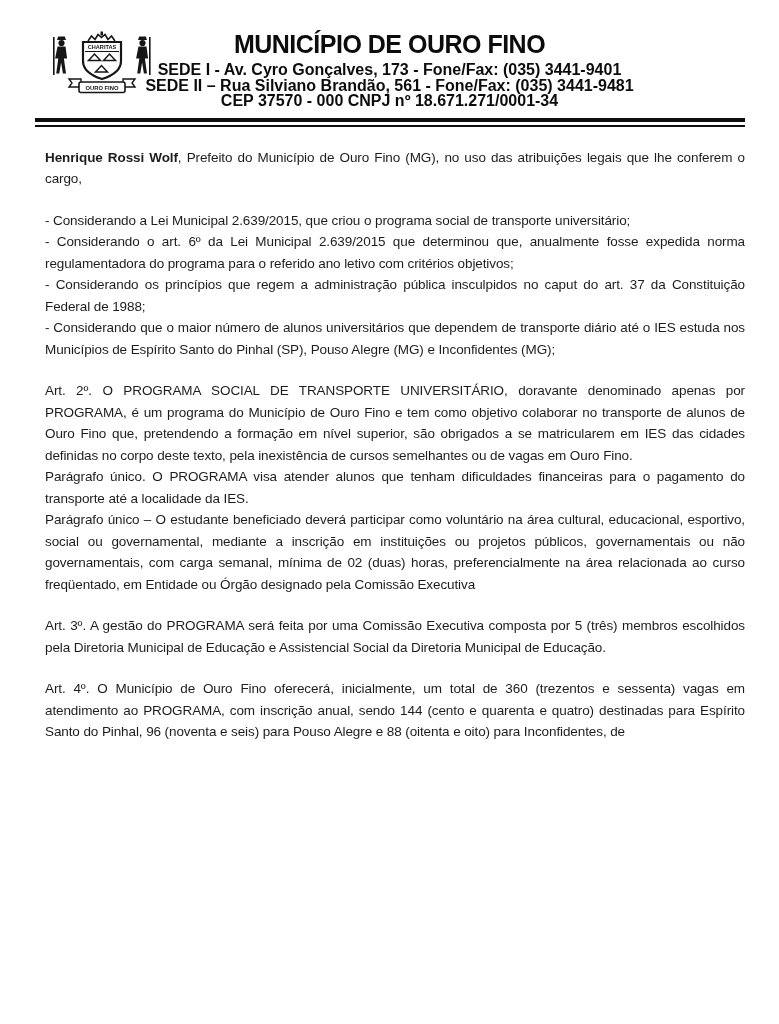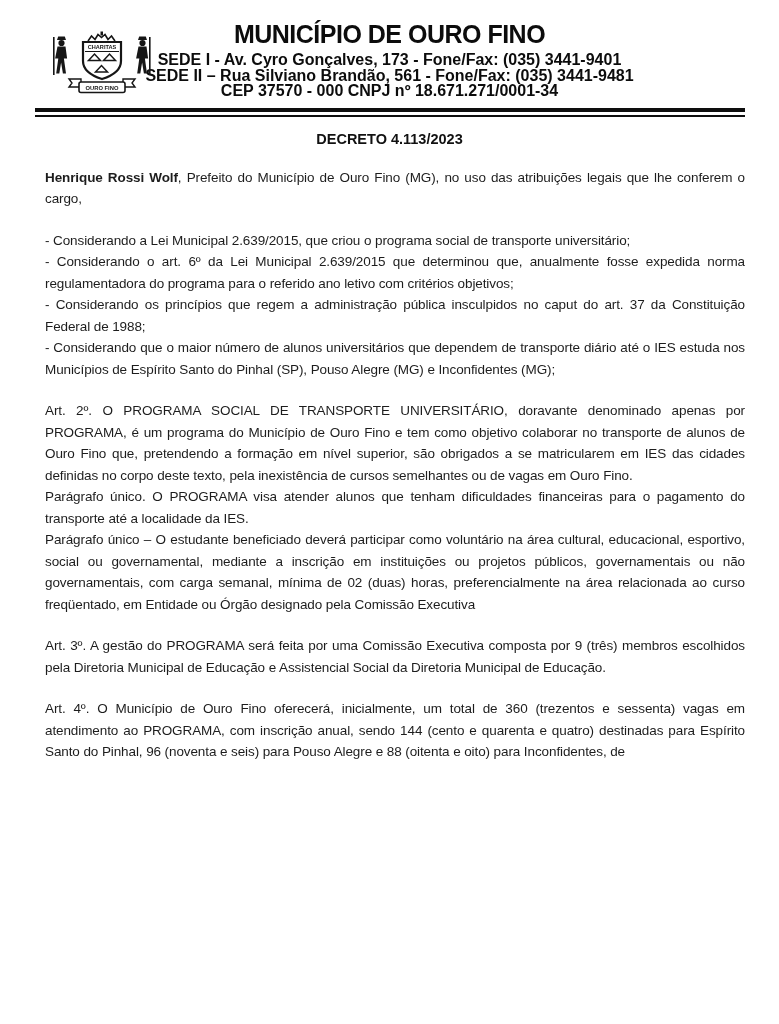--- a/index.html
+++ b/index.html
@@ -6,21 +6,21 @@
   .page {
     position:relative;
     width:779px; height:1024px;
     background:#ffffff;
     color:#1d1d1d;
     font-family:"Liberation Sans", sans-serif;
     overflow:hidden;
     box-sizing:border-box;
   }
   
-  .letterhead { position:relative; padding-top:20px; }
+  .letterhead { position:relative; padding-top:30px; }
   .logo { position:absolute; left:44px; top:31px; width:116px; height:66px; }
   .head-center { text-align:center; }
   .muni-title {
     margin:0 0 3px 0;
     font-size:25px; font-weight:bold; letter-spacing:-0.5px;
     color:#0c0c0c;
   }
   .addr { margin:0; font-size:16px; font-weight:bold; line-height:15.5px; color:#0c0c0c; }
   .rule {
     margin:9px 34px 0 35px;
@@ -102,21 +102,20 @@
     <div class="head-center">
       <h1 class="muni-title">MUNICÍPIO DE OURO FINO</h1>
       <p class="addr">SEDE I - Av. Cyro Gonçalves, 173 - Fone/Fax: (035) 3441-9401</p>
       <p class="addr">SEDE II – Rua Silviano Brandão, 561 - Fone/Fax: (035) 3441-9481</p>
       <p class="addr">CEP 37570 - 000 CNPJ nº 18.671.271/0001-34</p>
     </div>
 
     <div class="rule"></div>
   </header>
 
-  <div class="decree-title">DECRETO 4.113/2023</div>
 
 
   <div class="content">
 
     <p><span class="bold">Henrique Rossi Wolf</span><span>, Prefeito do Município de Ouro Fino (MG), no uso das atribuições legais que lhe conferem o cargo,</span></p>
 
     <div class="block">
       <p>- Considerando a Lei Municipal 2.639/2015, que criou o programa social de transporte universitário;</p>
       <p>- Considerando o art. 6º da Lei Municipal 2.639/2015 que determinou que, anualmente fosse expedida norma regulamentadora do programa para o referido ano letivo com critérios objetivos;</p>
       <p>- Considerando os princípios que regem a administração pública insculpidos no caput do art. 37 da Constituição Federal de 1988;</p>
@@ -124,18 +123,18 @@
     </div>
 
 
 
     <div class="block">
       <p>Art. 2º. O PROGRAMA SOCIAL DE TRANSPORTE UNIVERSITÁRIO, doravante denominado apenas por PROGRAMA, é um programa do Município de Ouro Fino e tem como objetivo colaborar no transporte de alunos de Ouro Fino que, pretendendo a formação em nível superior, são obrigados a se matricularem em IES das cidades definidas no corpo deste texto, pela inexistência de cursos semelhantes ou de vagas em Ouro Fino.</p>
       <p>Parágrafo único. O PROGRAMA visa atender alunos que tenham dificuldades financeiras para o pagamento do transporte até a localidade da IES.</p>
       <p>Parágrafo único – O estudante beneficiado deverá participar como voluntário na área cultural, educacional, esportivo, social ou governamental, mediante a inscrição em instituições ou projetos públicos, governamentais ou não governamentais, com carga semanal, mínima de 02 (duas) horas, preferencialmente na área relacionada ao curso freqüentado, em Entidade ou Órgão designado pela Comissão Executiva</p>
     </div>
 
-    <p>Art. 3º. A gestão do PROGRAMA será feita por uma Comissão Executiva composta por 9 (três) membros escolhidos pela Diretoria Municipal de Educação e Assistencial Social da Diretoria Municipal de Educação.</p>
+    <p>Art. 3º. A gestão do PROGRAMA será feita por uma Comissão Executiva composta por 5 (três) membros escolhidos pela Diretoria Municipal de Educação e Assistencial Social da Diretoria Municipal de Educação.</p>
 
     <p>Art. 4º. O Município de Ouro Fino oferecerá, inicialmente, um total de 360 (trezentos e sessenta) vagas em atendimento ao PROGRAMA, com inscrição anual, sendo 144 (cento e quarenta e quatro) destinadas para Espírito Santo do Pinhal, 96 (noventa e seis) para Pouso Alegre e 88 (oitenta e oito) para Inconfidentes, de</p>
 
   </div>
 </div>
 
 </body></html>

